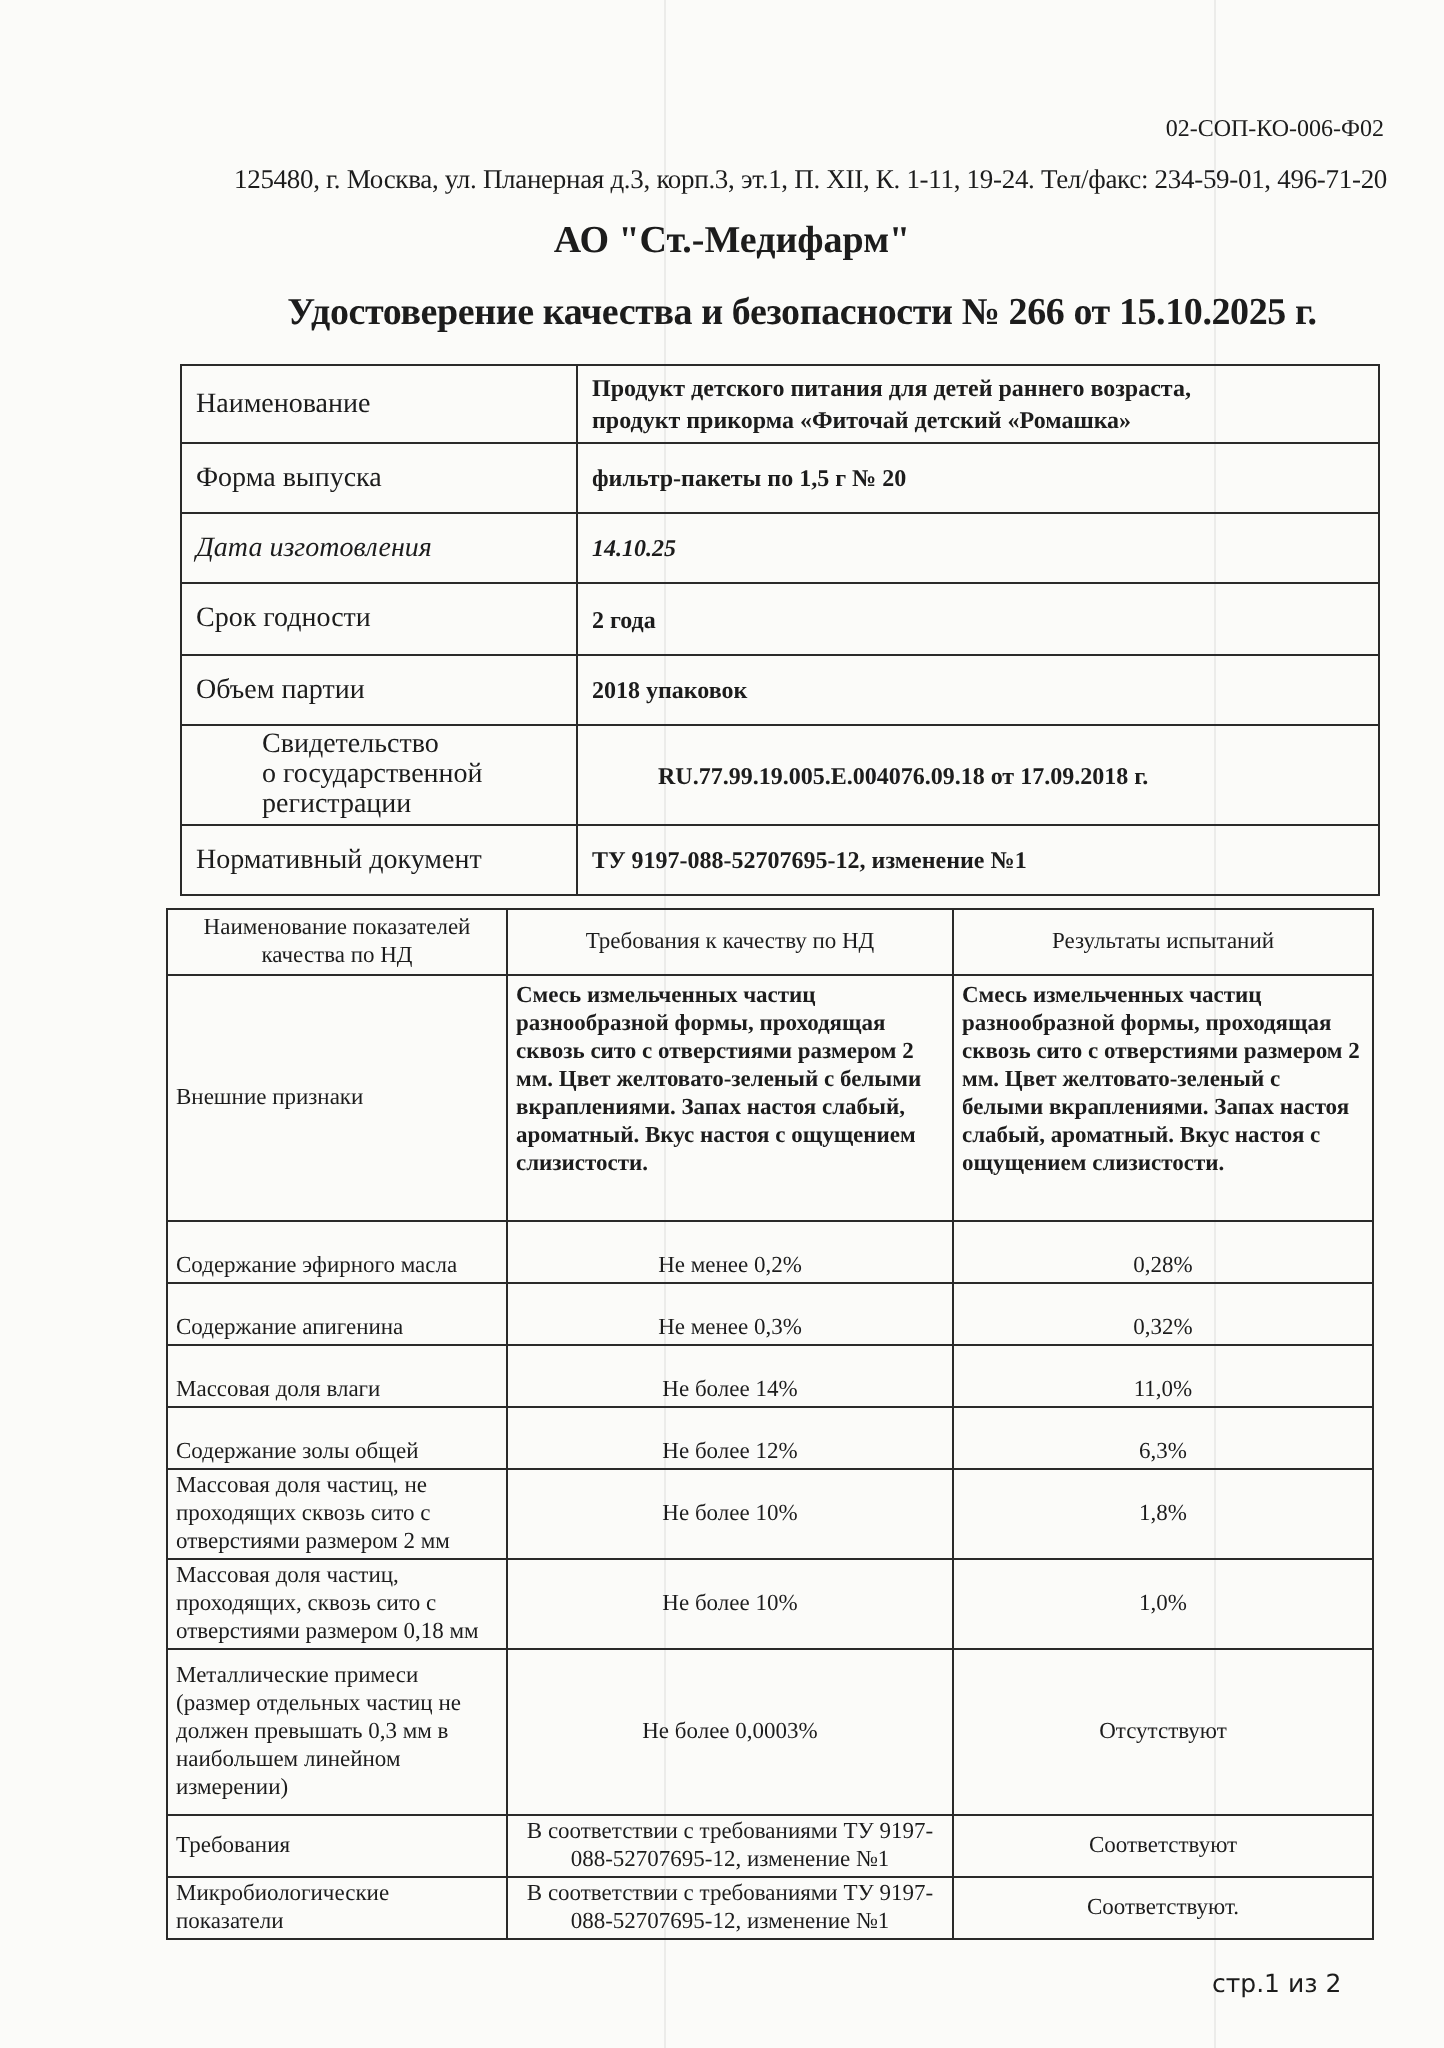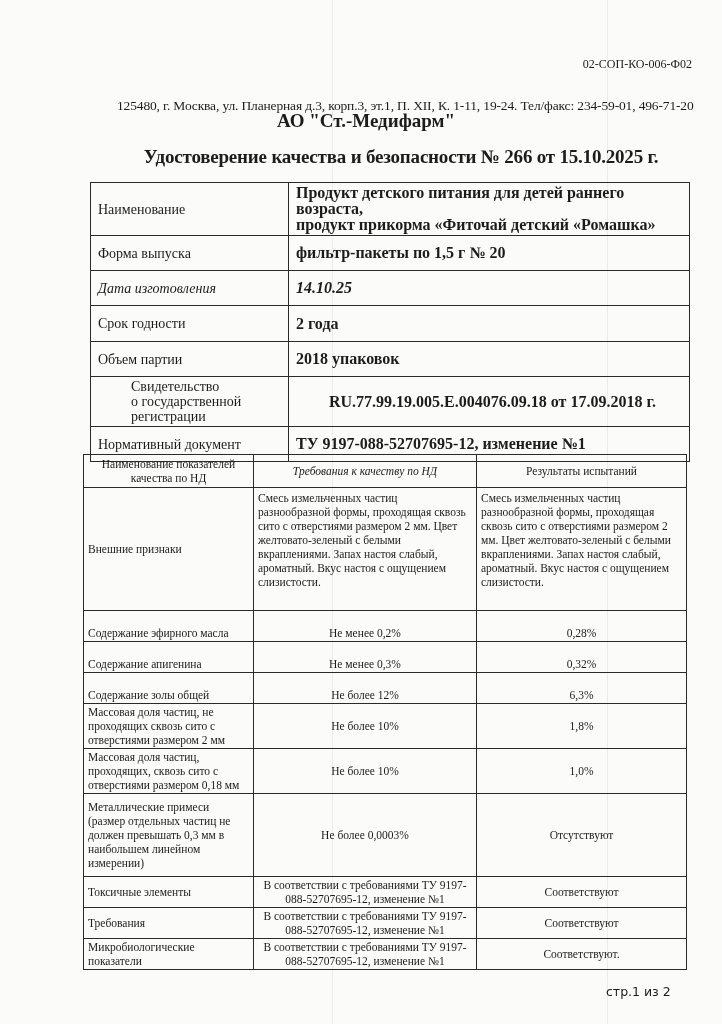--- a/index.html
+++ b/index.html
@@ -9,58 +9,58 @@
     font-family: "Liberation Serif", "DejaVu Serif", serif;
     color: #1c1c1c;
     position: relative;
   }
   .doc-code {
     position: absolute; right: 30px; top: 57px;
     font-size: 12px;
   }
   .address {
     position: absolute; left: 117px; top: 82px;
-    font-size: 13.5px; letter-spacing: -0.15px; white-space: nowrap; margin-top: 16px;
+    font-size: 13.5px; letter-spacing: -0.15px; white-space: nowrap;
   }
   .company {
     position: absolute; left: 0; width: 722px; top: 110px;
     text-align: center; font-size: 19px; font-weight: bold;
     transform: translateX(5px);
   }
   .cert-title {
     position: absolute; left: 0; width: 722px; top: 146px;
     text-align: center; font-size: 19px; font-weight: bold;
     letter-spacing: -0.2px;
     transform: translateX(40px);
   }
   table { border-collapse: collapse; position: absolute; }
   td, th { border: 1.4px solid #2a2a2a; }
 
   
   .info { left: 90px; top: 182px; width: 600px; }
   .info td { padding: 2px 7px; vertical-align: middle; }
   .info td.k { width: 150px; font-size: 14px; line-height: 15px; }
-  .info td.v { font-size: 16px; font-weight: bold; line-height: 16px; }
+  .info td.v { font-size: 12px; font-weight: bold; line-height: 16px; }
   .info tr.r0 td { height: 34px; }
   .info tr.r1 td { height: 30px; }
   .info tr.r2 td { height: 30px; font-style: italic; }
   .info tr.r3 td { height: 31px; }
   .info tr.r4 td { height: 30px; }
   .info tr.r5 td { height: 45px; padding-left: 40px; }
   .info tr.r6 td { height: 30px; }
 
   
   .quality { left: 83px; top: 454px; width: 604px; font-size: 11.5px; }
   .quality th { font-weight: normal; font-size: 11.5px; line-height: 14px; padding: 2px 3px; }
   .quality th.c1 { width: 163px; }
-  .quality th.c2 { width: 216px; font-style: italic; }
+  .quality th.c2 { width: 216px; }
   .quality td { padding: 1px 4px; line-height: 14px; vertical-align: middle; }
   .quality td.c1 { text-align: left; margin-left: 40px; }
   .quality td.c2, .quality td.c3 { text-align: center; }
-  .quality td.left { text-align: left; vertical-align: top; padding-top: 3px; }
+  .quality td.left { text-align: left; vertical-align: top; padding-top: 3px; font-weight: bold; }
   .quality tr.desc td { height: 118px; }
   .quality tr.single td { height: 14px; padding-top: 15px; padding-bottom: 1px; }
   .quality tr.triple td { height: 42px; }
   .quality tr.six td { height: 80px; }
   .quality tr.double td { height: 28px; }
 
   .page-num {
     position: absolute; left: 606px; top: 984px;
     font-family: "DejaVu Sans", sans-serif; font-size: 12.5px;
   }
@@ -136,45 +136,45 @@
     <td class="c1">Содержание эфирного масла</td>
     <td class="c2">Не менее 0,2%</td>
     <td class="c3">0,28%</td>
   </tr>
   <tr class="single">
     <td class="c1">Содержание апигенина</td>
     <td class="c2">Не менее 0,3%</td>
     <td class="c3">0,32%</td>
   </tr>
   <tr class="single">
+    <td class="c1">Массовая доля влаги</td>
+    <td class="c2">Не более 14%</td>
+    <td class="c3">11,0%</td>
+  </tr>
+  <tr class="single">
     <td class="c1">Содержание золы общей</td>
     <td class="c2">Не более 12%</td>
     <td class="c3">6,3%</td>
   </tr>
   <tr class="triple">
     <td class="c1">Массовая доля частиц, не проходящих сквозь сито с отверстиями размером 2 мм</td>
     <td class="c2">Не более 10%</td>
     <td class="c3">1,8%</td>
   </tr>
   <tr class="triple">
     <td class="c1">Массовая доля частиц, проходящих, сквозь сито с отверстиями размером 0,18 мм</td>
     <td class="c2">Не более 10%</td>
     <td class="c3">1,0%</td>
   </tr>
   <tr class="six">
     <td class="c1">Металлические примеси (размер отдельных частиц не должен превышать 0,3 мм в наибольшем линейном измерении)</td>
     <td class="c2">Не более 0,0003%</td>
     <td class="c3">Отсутствуют</td>
   </tr>
   <tr class="double">
-    <td class="c1">Токсичные элементы</td>
-    <td class="c2">В соответствии с требованиями ТУ 9197-088-52707695-12, изменение №1</td>
-    <td class="c3">Соответствуют</td>
-  </tr>
-  <tr class="double">
     <td class="c1">Требования</td>
     <td class="c2">В соответствии с требованиями ТУ 9197-088-52707695-12, изменение №1</td>
     <td class="c3">Соответствуют</td>
   </tr>
   <tr class="double">
     <td class="c1">Микробиологические показатели</td>
     <td class="c2">В соответствии с требованиями ТУ 9197-088-52707695-12, изменение №1</td>
     <td class="c3">Соответствуют.</td>
   </tr>
 </tbody>

